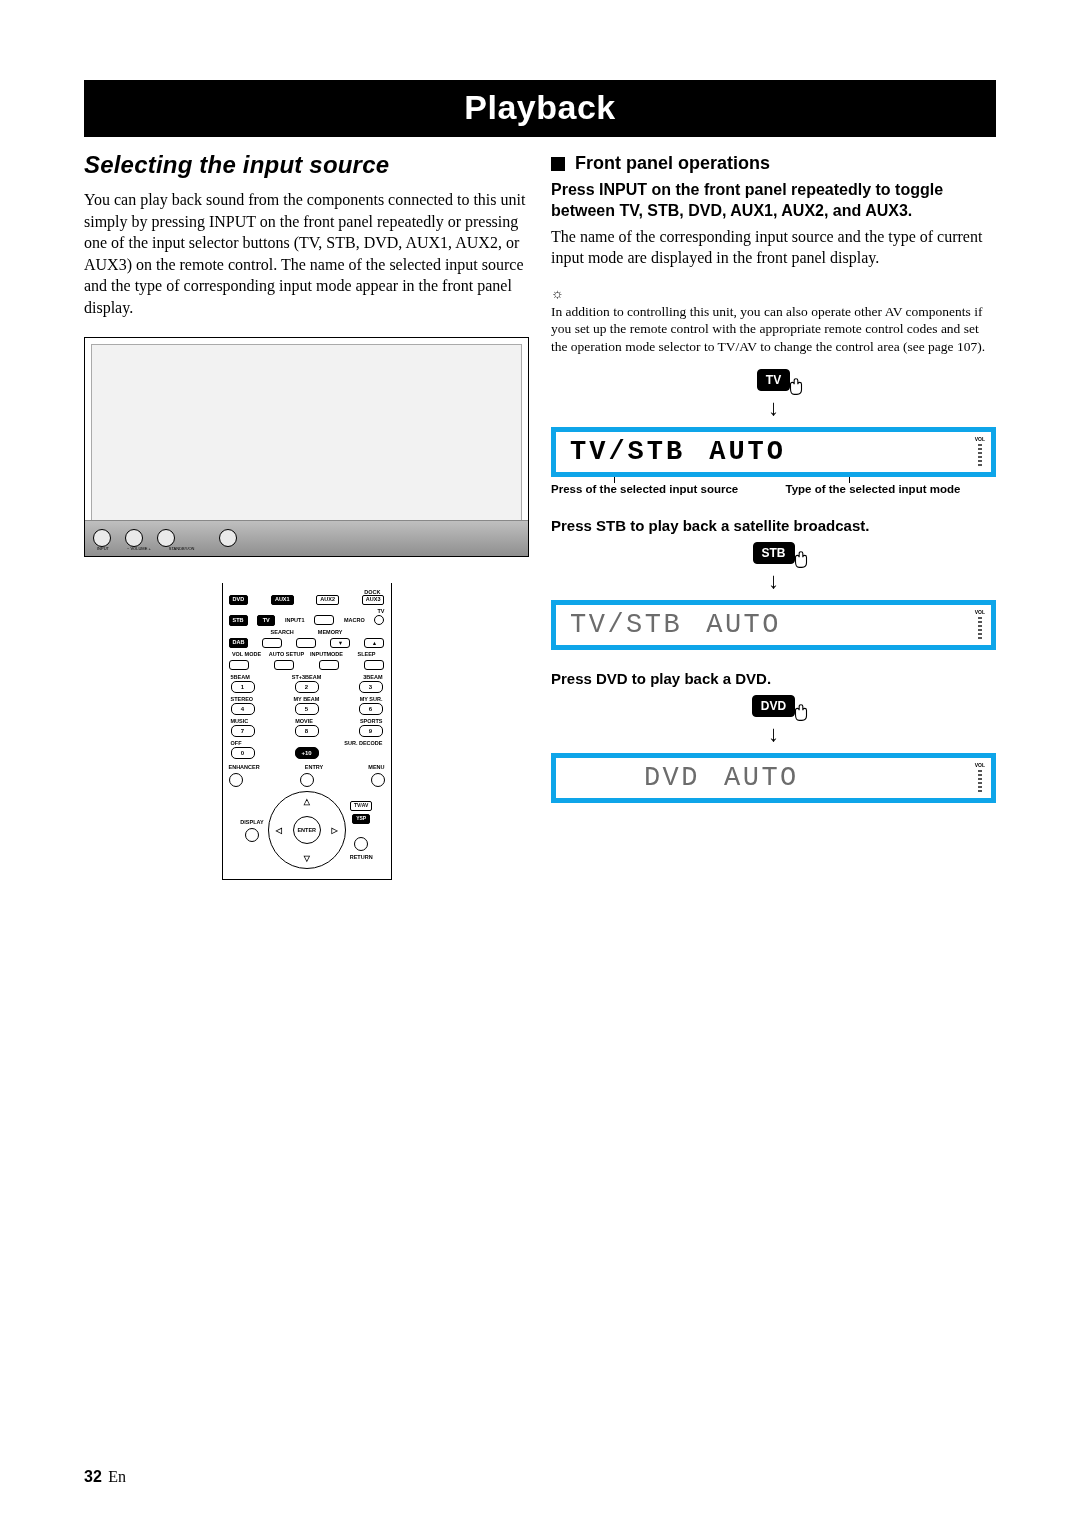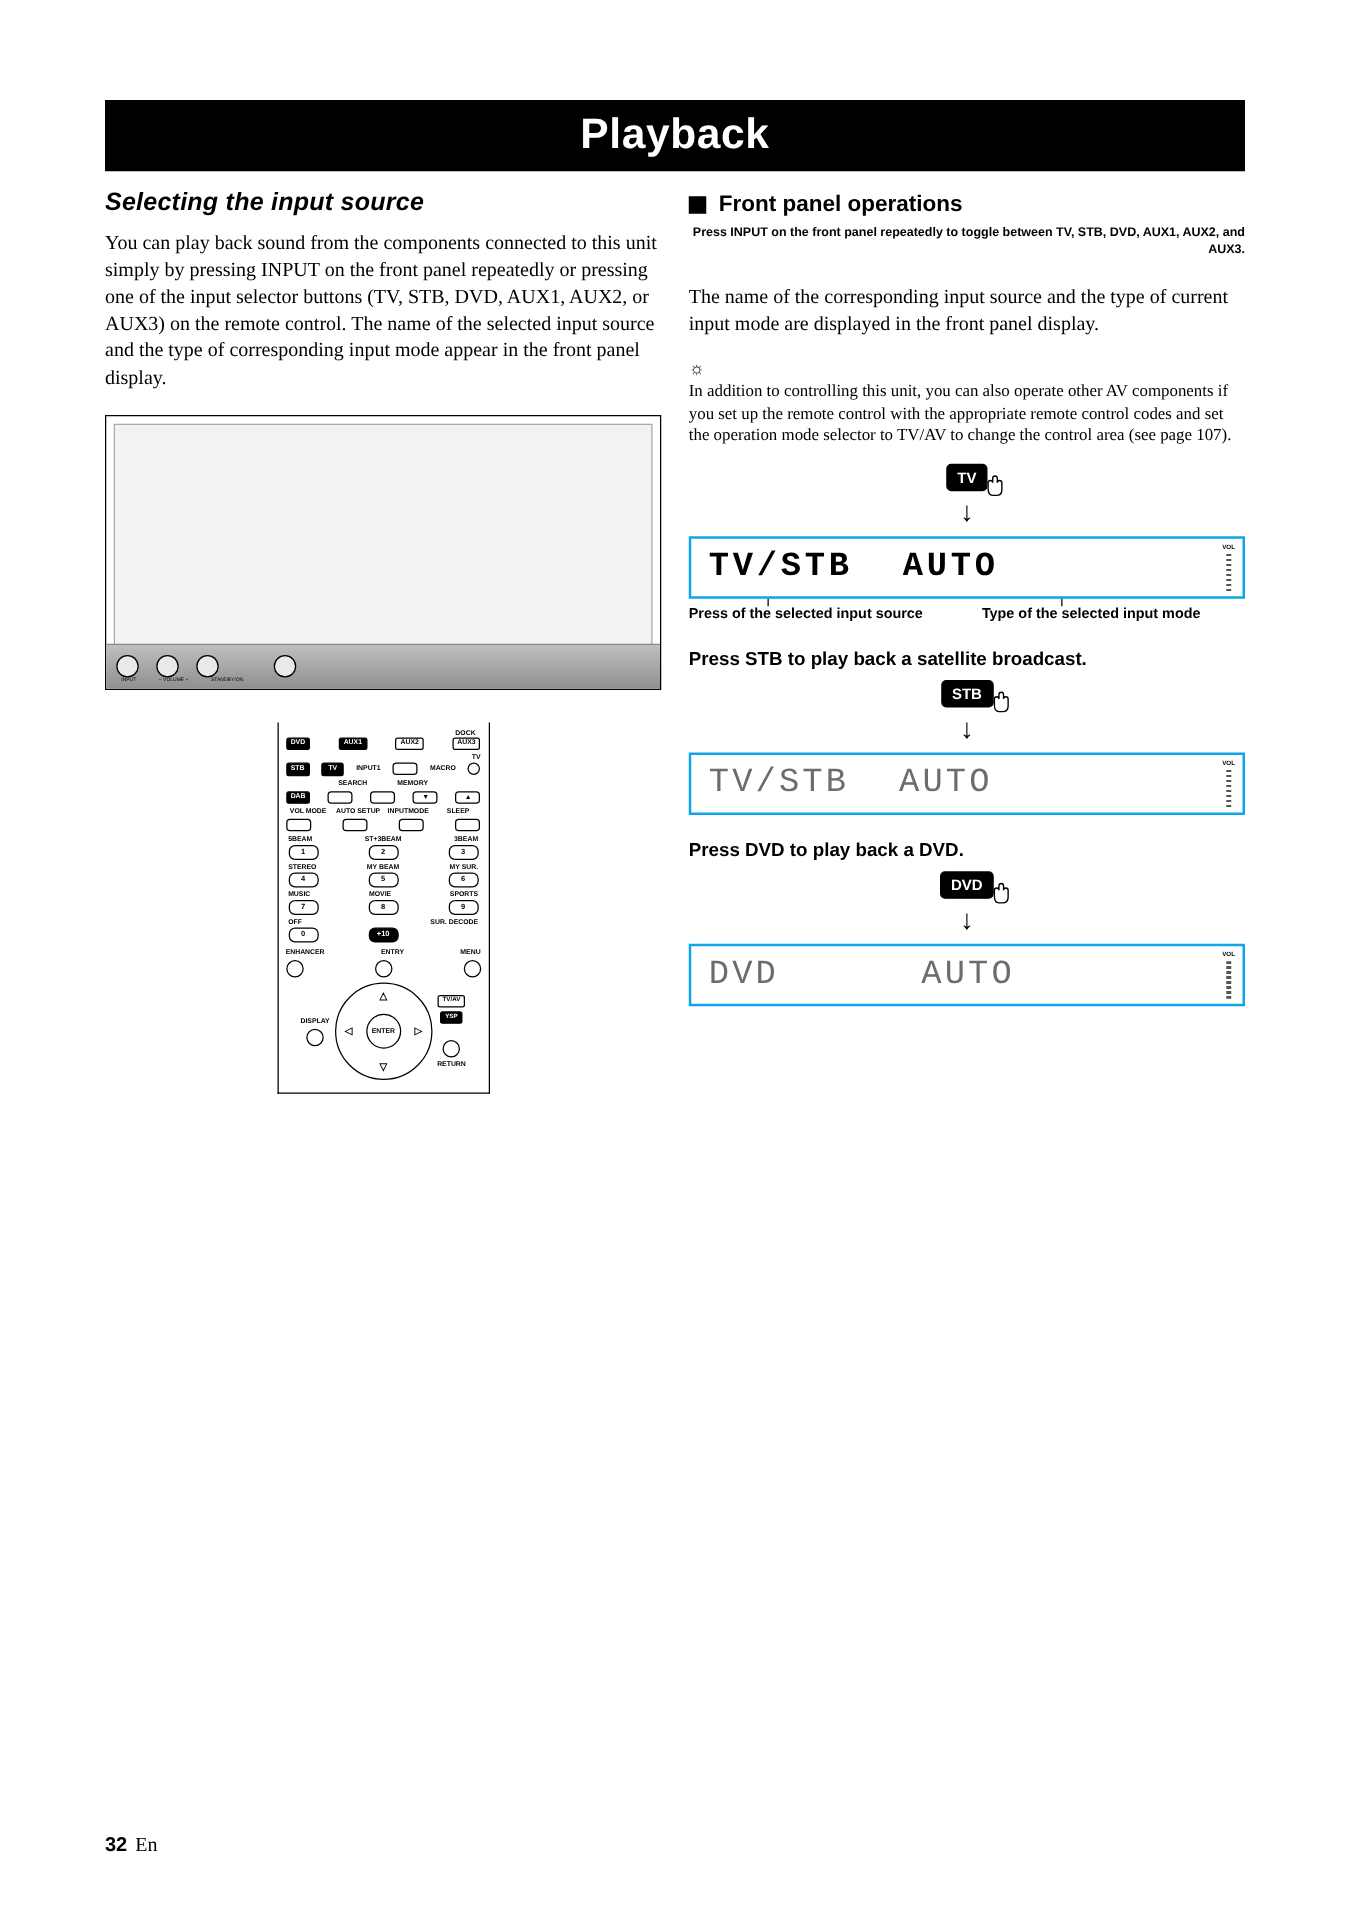--- a/index.html
+++ b/index.html
@@ -1,26 +1,26 @@
 <!DOCTYPE html>
 <html><head>
 <meta charset="utf-8">
 <style>
   * { margin: 0; padding: 0; box-sizing: border-box; }
   body { font-family: Arial, Helvetica, sans-serif; background: #fff; width: 1080px; height: 1526px; position: relative; padding: 80px 84px 40px 84px; color: #000; }
   .banner { background: #000; color: #fff; text-align: center; font-weight: 700; font-size: 34px; padding: 8px 0 10px 0; margin-bottom: 14px; letter-spacing: 0.5px; }
   .cols { display: flex; gap: 22px; }
   .col { flex: 1 1 50%; }
-  .section-title { font-style: italic; font-weight: 700; font-size: 20px; margin-bottom: 10px; font-family: Arial, Helvetica, sans-serif; letter-spacing: 0.2px; }
+  .section-title { font-style: italic; font-weight: 700; font-size: 24px; margin-bottom: 10px; font-family: Arial, Helvetica, sans-serif; letter-spacing: 0.2px; }
   .body-text { font-size: 16px; line-height: 1.35; margin-bottom: 16px; font-family: "Times New Roman", serif; }
   .subhead-row { display: flex; align-items: center; gap: 10px; margin-bottom: 6px; margin-top: 2px; }
   .subhead-row.mt { margin-top: 10px; }
   .square { width: 14px; height: 14px; background: #000; flex: 0 0 auto; }
   .subhead { font-weight: 700; font-size: 18px; }
-  .bold-para { font-weight: 700; font-size: 10px; line-height: 1.3; margin-bottom: 21px; text-align: right; }
+  .bold-para { font-weight: 700; font-size: 16px; line-height: 1.3; margin-bottom: 4px; }
   .tip-icon { font-size: 14px; margin: 6px 0 2px 0; letter-spacing: 2px; }
   .note { font-size: 13.5px; line-height: 1.3; font-family: "Times New Roman", serif; margin-bottom: 14px; }
   .press-line { font-weight: 700; font-size: 15px; margin: 10px 0 8px 0; }
 
   
   .device-box { border: 1px solid #000; height: 220px; background: #fff; position: relative; margin-top: 18px; margin-bottom: 26px; }
   .device-inner { position: absolute; left: 6px; top: 6px; right: 6px; bottom: 34px; border: 1px solid #aaa; background: #f2f2f2; }
   .device-front { position: absolute; left: 0; right: 0; bottom: 0; height: 36px; background: linear-gradient(#bfbfbf, #8f8f8f); border-top: 1px solid #888; display: flex; align-items: center; padding-left: 8px; gap: 14px; }
   .knob { width: 18px; height: 18px; border: 1.2px solid #000; border-radius: 50%; background: #eaeaea; }
   .device-tiny { font-size: 4px; color: #000; display: flex; gap: 18px; margin-left: 2px; align-self: flex-end; margin-bottom: 4px; }
@@ -52,21 +52,21 @@
   .side-col { display: flex; flex-direction: column; gap: 3px; align-items: center; }
 
   
   .press-block { margin-bottom: 20px; }
   .press-btn-row { display: flex; flex-direction: column; align-items: center; gap: 6px; margin-bottom: 8px; }
   .press-btn-label { border: 1px solid #000; border-radius: 4px; padding: 3px 8px; font-size: 12px; font-weight: 700; position: relative; background: #fff; }
   .press-btn-label.dark { background: #000; color: #fff; border-color: #000; }
   .hand { width: 22px; height: 22px; position: absolute; right: -18px; top: 6px; }
   .hand svg { width: 100%; height: 100%; }
   .arrow-down { font-size: 22px; line-height: 1; }
-  .lcd { border: 2px solid #0ea5e9; height: 50px; position: relative; display: flex; align-items: center; padding: 0 14px; gap: 40px; }
+  .lcd { border: 5px solid #0ea5e9; height: 50px; position: relative; display: flex; align-items: center; padding: 0 14px; gap: 24px; text-align: right; }
   .lcd-text { font-family: "Courier New", monospace; font-size: 27px; letter-spacing: 2.5px; color: #6c6c6c; }
   .lcd-text.strong { color: #000; font-weight: 700; letter-spacing: 3px; }
   .lcd-vol { position: absolute; right: 6px; top: 4px; bottom: 4px; display: flex; flex-direction: column; align-items: center; justify-content: flex-start; }
   .lcd-vol .vlabel { font-size: 5px; font-weight: 700; }
   .lcd-vol .vbar { width: 4px; flex: 1; background: repeating-linear-gradient(to bottom, #555 0 2px, transparent 2px 4px); margin-top: 2px; }
 
   .caption-row { display: flex; gap: 24px; margin-top: 6px; }
   .caption { font-size: 11.5px; font-weight: 700; line-height: 1.2; flex: 1; position: relative; }
   .caption::before { content: ""; position: absolute; top: -6px; left: 30%; width: 0; height: 6px; border-left: 1px solid #000; }
 

